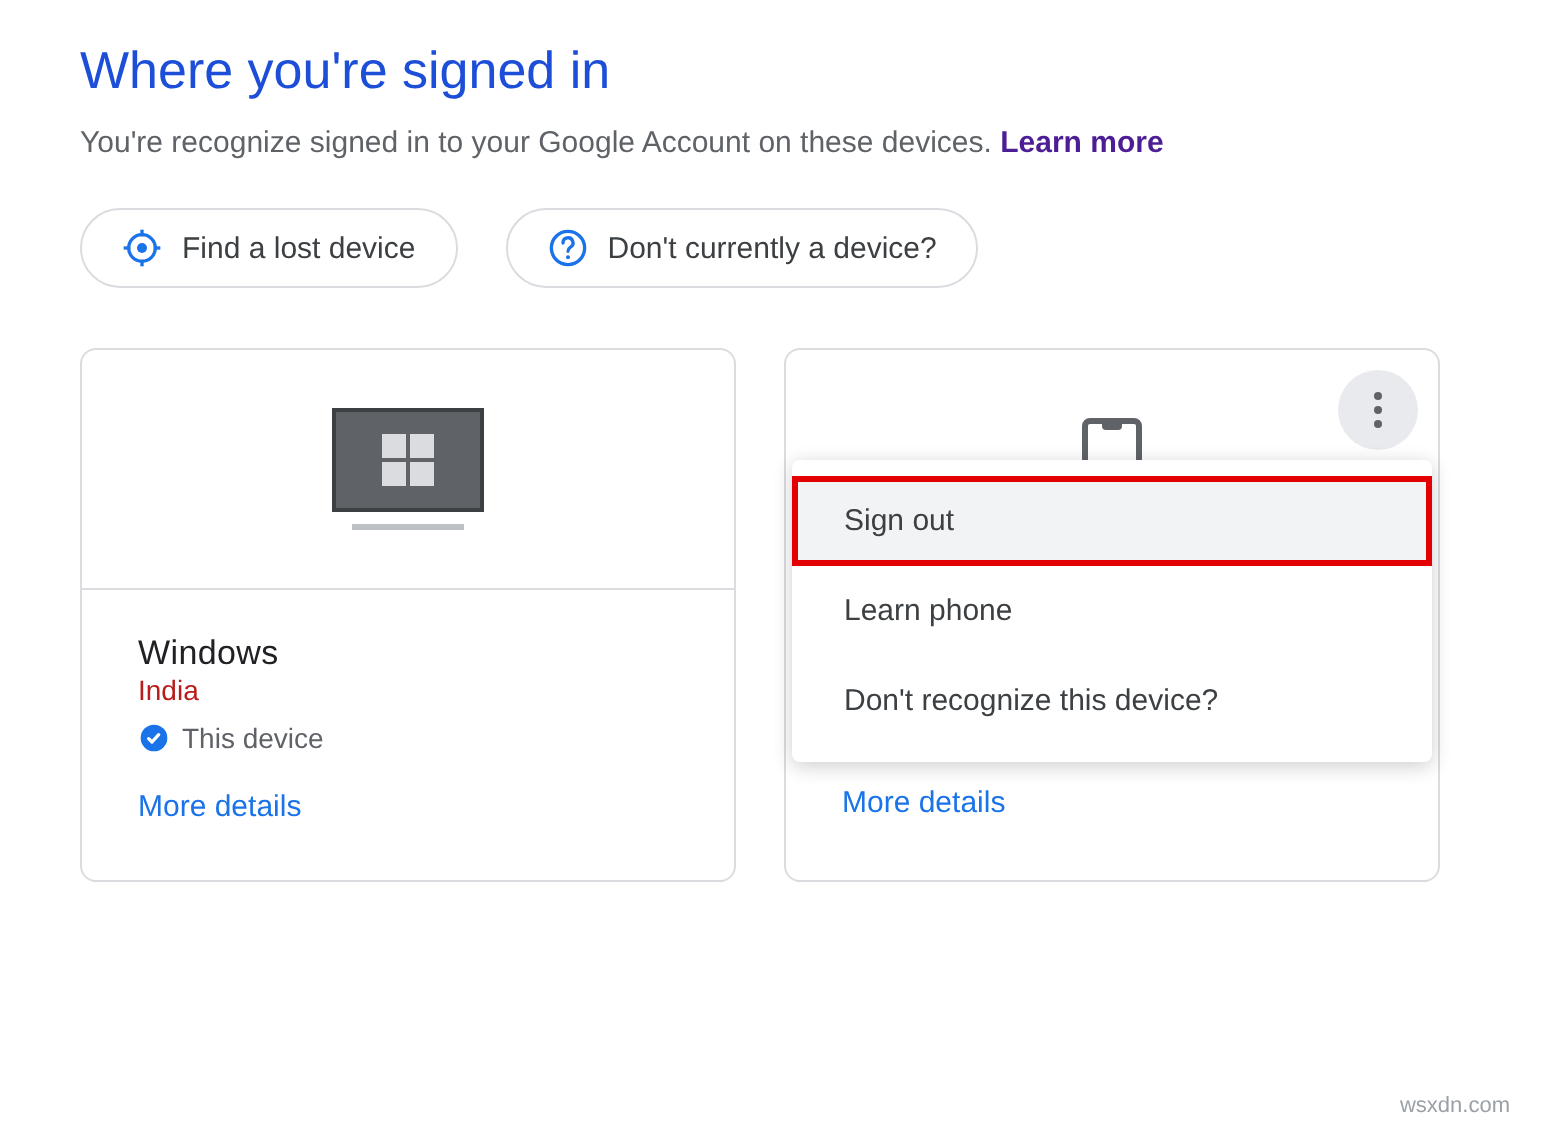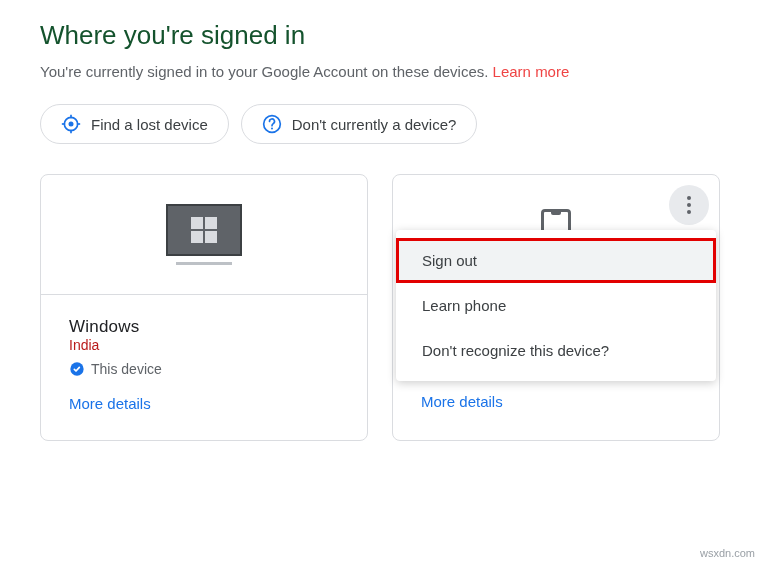--- a/index.html
+++ b/index.html
@@ -12,36 +12,37 @@
       background: #fff;
       width: 772px;
       height: 561px;
       padding: 10px 40px 20px 40px;
       color: #202124;
       position: relative;
     }
     .page-title {
       font-size: 26px;
       font-weight: 400;
-      color: #14532d;
+      color: #1d4ed8;
       margin-top: 10px;
       margin-bottom: 12px;
     }
     .subtitle {
       font-size: 15px;
       color: #5f6368;
       margin-bottom: 24px;
     }
     .learn-more {
-      color: #ef4444;
+      color: #4c1d95;
       text-decoration: none;
+      font-weight: bold;
     }
     .chip-row {
       display: flex;
-      gap: 12px;
+      gap: 24px;
       margin-bottom: 30px;
     }
     .chip {
       display: inline-flex;
       align-items: center;
       gap: 10px;
       padding: 9px 20px;
       border: 1px solid #dadce0;
       border-radius: 22px;
       font-size: 15px;
@@ -206,21 +207,21 @@
     }
     .target-icon circle.inner { fill: #1a73e8; }
     .card2-body { padding-top: 40px; }
   </style>
 </head>
 <body>
 
 <h1 class="page-title">Where you're signed in</h1>
 
 <p class="subtitle">
-  <span>You're currently signed in to your Google Account on these devices. </span><a href="#" class="learn-more">Learn more</a>
+  <span>You're recognize signed in to your Google Account on these devices. </span><a href="#" class="learn-more">Learn more</a>
 </p>
 
 <div class="chip-row">
   <div class="chip">
     <svg class="target-icon" viewBox="0 0 24 24">
       <circle cx="12" cy="12" r="8" fill="none" stroke="#1a73e8" stroke-width="2"></circle>
       <circle class="inner" cx="12" cy="12" r="3"></circle>
       <line x1="12" y1="1" x2="12" y2="5" stroke="#1a73e8" stroke-width="2"></line>
       <line x1="12" y1="19" x2="12" y2="23" stroke="#1a73e8" stroke-width="2"></line>
       <line x1="1" y1="12" x2="5" y2="12" stroke="#1a73e8" stroke-width="2"></line>

